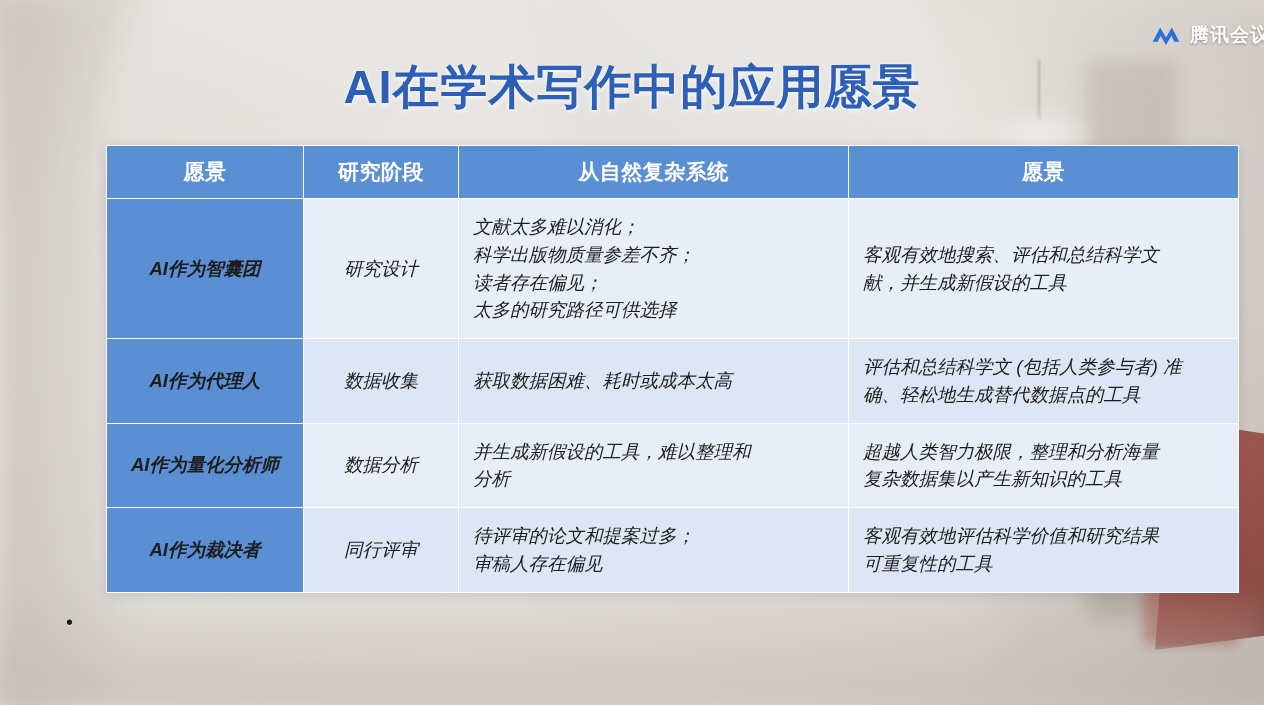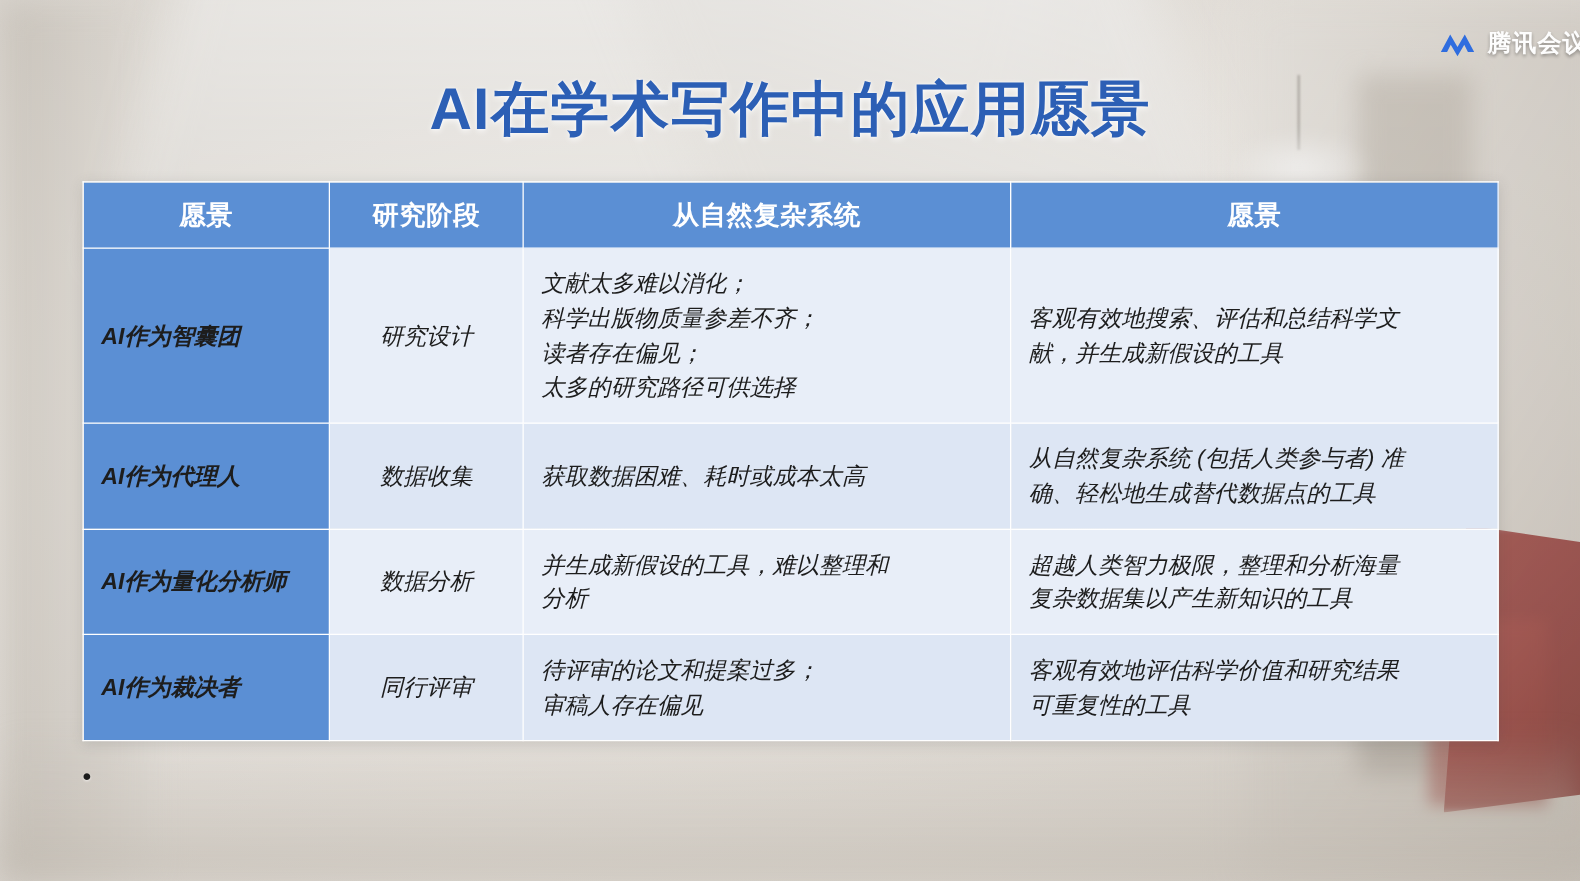--- a/index.html
+++ b/index.html
@@ -135,20 +135,21 @@
     position: absolute;
     top: 145px;
     left: 66px;
     width: 1132px;
   }
   table.matrix {
     border-collapse: collapse;
     width: 100%;
     table-layout: fixed;
     box-shadow: 0 2px 10px rgba(80,80,80,.18);
+    margin-left: 40px;
   }
   table.matrix th {
     background: #5b8fd4;
     color: #ffffff;
     font-size: 21px;
     font-weight: bold;
     text-align: center;
     padding: 12px 6px;
     border: 1px solid #ffffff;
     letter-spacing: .5px;
@@ -163,20 +164,21 @@
     background: #e8eef8;
     font-style: italic;
   }
   table.matrix tr.alt td {
     background: #dde6f4;
   }
   td.role {
     background: #5b8fd4 !important;
     color: #ffffff;
     font-weight: bold;
+    text-align: center;
     font-size: 19px;
   }
   td.stage {
     text-align: center;
     font-size: 19px;
   }
   .cell-line { display: block; }
 
   
   col.c1 { width: 197px; }
@@ -263,21 +265,21 @@
             <span class="cell-line">献，并生成新假设的工具</span>
           </td>
         </tr>
         <tr class="alt">
           <td class="role">AI作为代理人</td>
           <td class="stage">数据收集</td>
           <td>
             <span class="cell-line">获取数据困难、耗时或成本太高</span>
           </td>
           <td>
-            <span class="cell-line">从自然复杂系统 (包括人类参与者) 准</span>
+            <span class="cell-line">评估和总结科学文 (包括人类参与者) 准</span>
             <span class="cell-line">确、轻松地生成替代数据点的工具</span>
           </td>
         </tr>
         <tr>
           <td class="role">AI作为量化分析师</td>
           <td class="stage">数据分析</td>
           <td>
             <span class="cell-line">并生成新假设的工具，难以整理和</span>
             <span class="cell-line">分析</span>
           </td>

